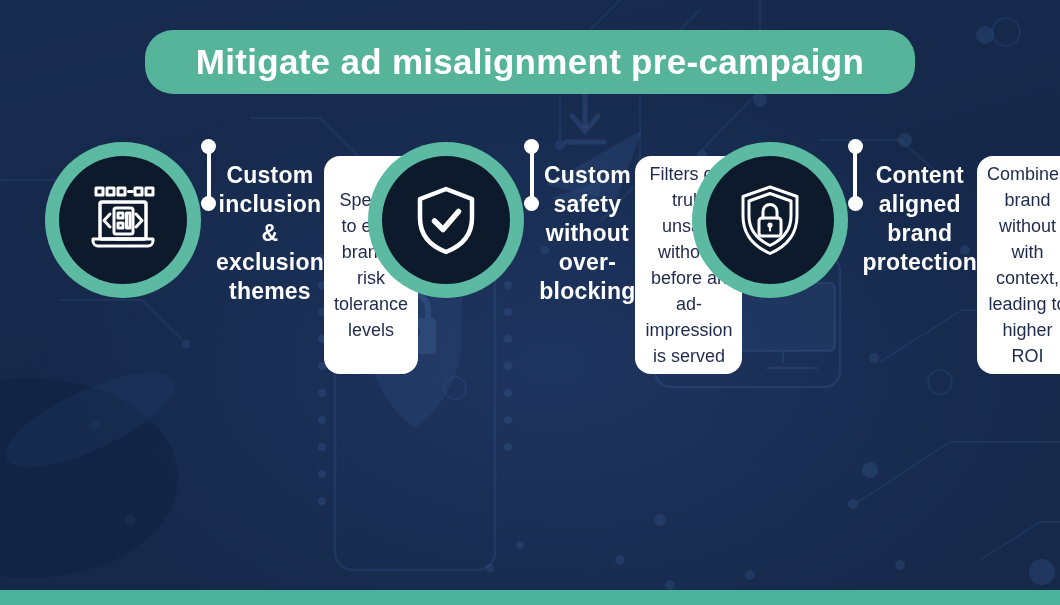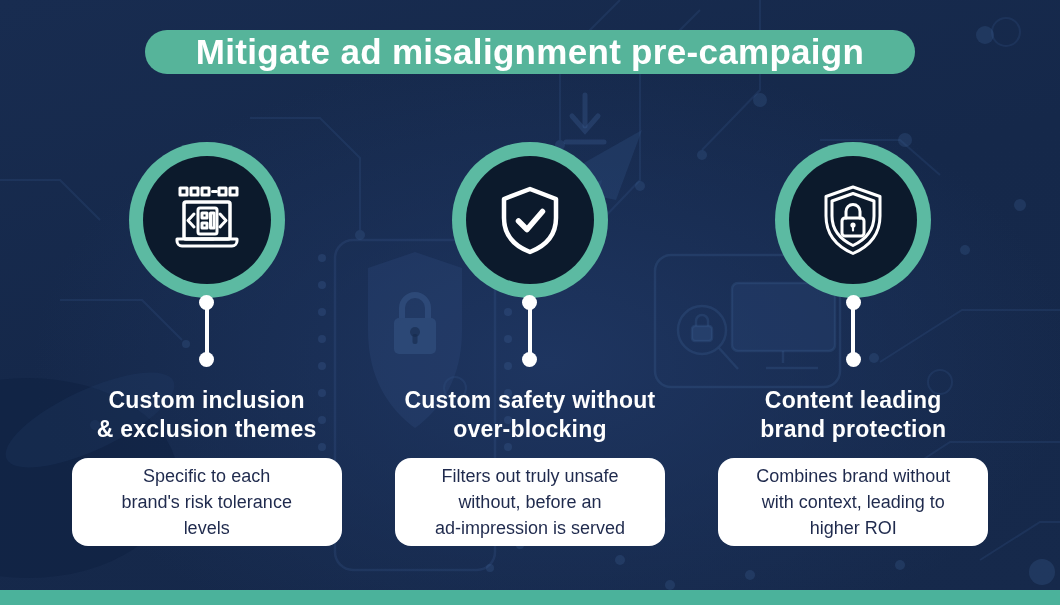--- a/index.html
+++ b/index.html
@@ -10,39 +10,39 @@
     font-family:"Liberation Sans","DejaVu Sans",sans-serif;
     background:
       radial-gradient(ellipse 720px 430px at 52% 60%, #1e3560 0%, rgba(30,53,96,0) 72%),
       linear-gradient(165deg,#182c50 0%,#15284a 45%,#16294b 100%);
   }
   .bg-decor{position:absolute;top:0;left:0;z-index:0;pointer-events:none;}
 
   .banner{
     position:absolute;top:30px;left:50%;transform:translateX(-50%);
     z-index:2;
-    width:770px;height:44px;
+    width:770px;height:64px;
     background:var(--banner-teal,#56b49a);
     border-radius:28px;
     display:flex;align-items:center;justify-content:center;
   }
   .banner span{
     color:var(--heading-text,#fff);
     font-size:35px;font-weight:700;letter-spacing:.3px;
     white-space:nowrap;
   }
 
   .columns{
     position:absolute;top:142px;left:45px;width:970px;
     z-index:2;
     display:flex;
   }
   .column{
     width:323.3px;
-    display:flex;flex-direction:column;align-items:center;
+    display:flex;flex-direction:row;
   }
   .circle{
     width:156px;height:156px;border-radius:50%;
     background:var(--ring-teal,#5cbaa2);
     display:flex;align-items:center;justify-content:center;
     flex:0 0 auto;
   }
   .circle-inner{
     width:128px;height:128px;border-radius:50%;
     background:var(--circle-inner,#0c1a2c);
@@ -264,21 +264,21 @@
             <circle cx="40" cy="45" r="2.6" fill="#ffffff" stroke="none"></circle>
             <rect x="38.9" y="46" width="2.2" height="5.5" rx="1" fill="#ffffff" stroke="none"></rect>
           </svg>
         </div>
       </div>
       <div class="connector">
         <span class="dot"></span>
         <span class="line"></span>
         <span class="dot"></span>
       </div>
-      <h2 class="heading">Content leading
+      <h2 class="heading">Content aligned
 brand protection</h2>
       <div class="card">
         <p>Combines brand without
 with context, leading to
 higher ROI</p>
       </div>
     </div>
 
   </div>
 

